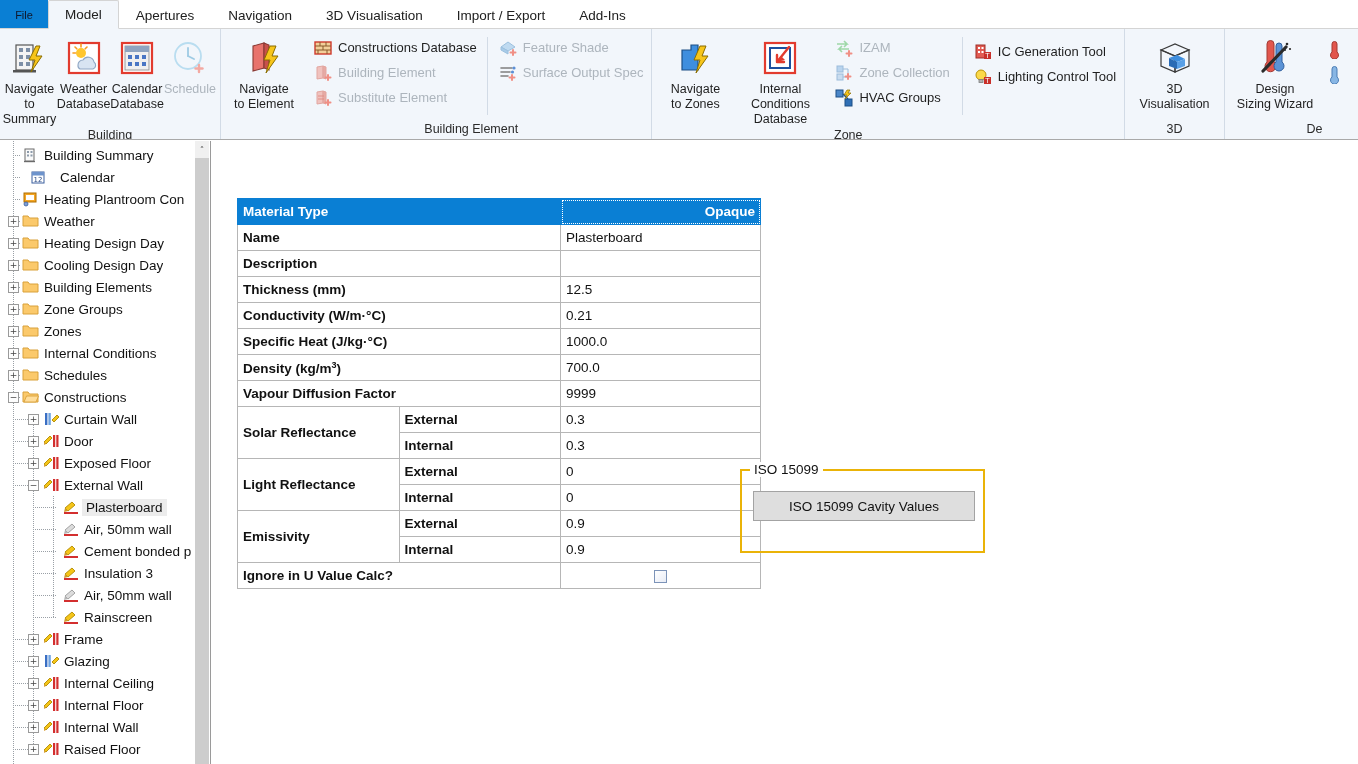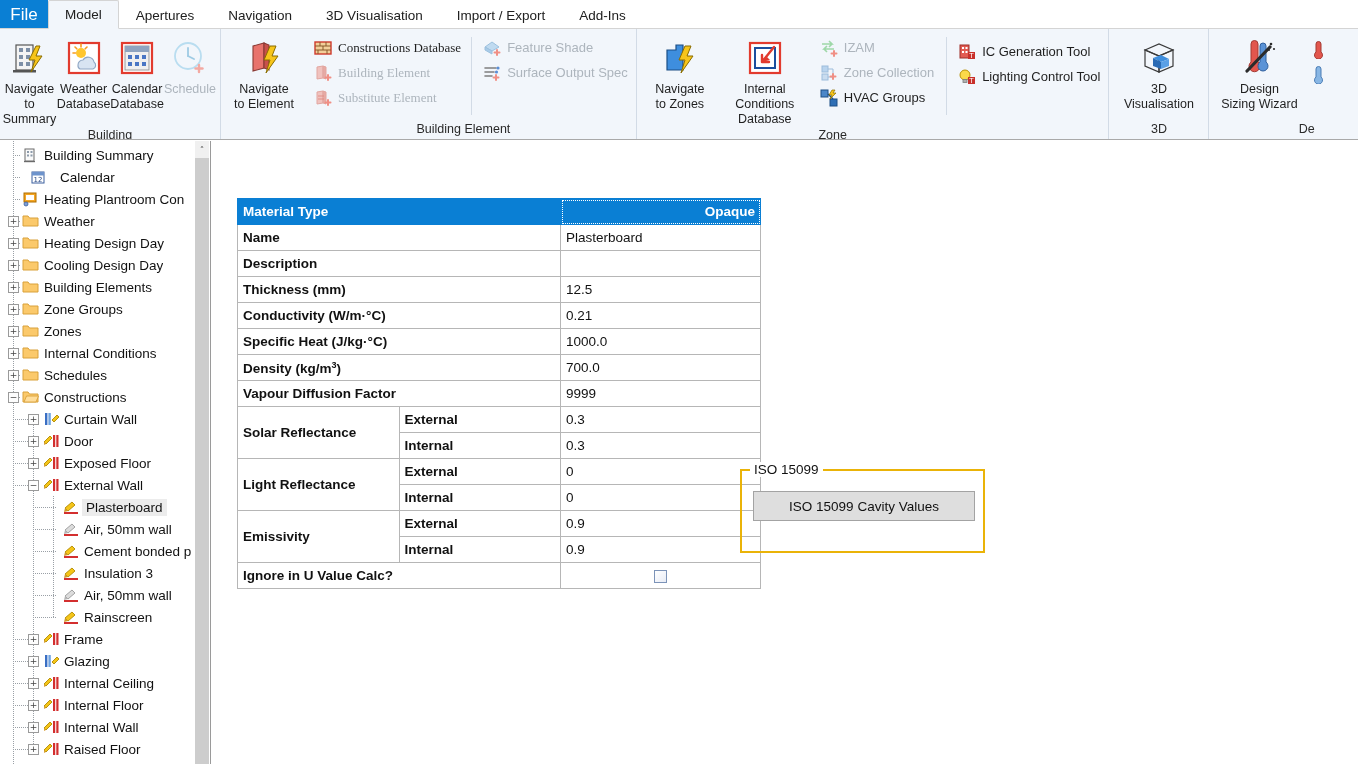--- a/index.html
+++ b/index.html
@@ -17,23 +17,23 @@
   
   #tabstrip {
     position: absolute; left: 0; top: 0;
     width: 1358px; height: 29px;
     background: #ffffff;
     display: flex; align-items: stretch;
   }
   .tab-file {
     width: 48px;
     background: #0a7fd4;
-    color: #ffffff;
+    color: #0f172a;
     display: flex; align-items: center; justify-content: center;
-    font-size: 17px;
+    font-size: 11px;
   }
   .tab {
     padding: 0 16px;
     display: flex; align-items: center;
     font-size: 13.5px;
     color: #202020;
     background: transparent;
     border: 1px solid transparent;
     border-bottom: none;
     position: relative;
@@ -318,21 +318,21 @@
           <svg width="40" height="40" viewBox="0 0 40 40">
             <path d="M9 8 L20 5 L20 30 L9 33 Z" fill="#e8736c" stroke="#8a3a34" stroke-width="1.1"></path>
             <path d="M20 5 L25 7 L25 32 L20 30 Z" fill="#c8504a" stroke="#8a3a34" stroke-width="1.1"></path>
             <path d="M26 8 L20 22 L26 22 L22 35 L34 18 L28 18 L32 8 Z" fill="#f7c51a" stroke="#8a6d00" stroke-width="1"></path>
           </svg>
         </span>
         <span class="lbl">Navigate
 to Element</span>
       </div>
 
-      <div class="smallcol" style="margin-left:6px;font-family:Liberation Serif, serif;">
+      <div class="smallcol" style="margin-left:6px;">
         <div class="smallbtn">
           <span class="ico">
             <svg width="18" height="18" viewBox="0 0 18 18">
               <rect x="1" y="3" width="16" height="12" fill="#f2cf9a" stroke="#cf3a2d" stroke-width="1.4"></rect>
               <g stroke="#8a5a2b" stroke-width="1">
                 <line x1="1" y1="7" x2="17" y2="7"></line>
                   <line x1="1" y1="11" x2="17" y2="11"></line>
                 <line x1="6" y1="3" x2="6" y2="7"></line>
                   <line x1="12" y1="3" x2="12" y2="7"></line>
                 <line x1="9" y1="7" x2="9" y2="11"></line>

